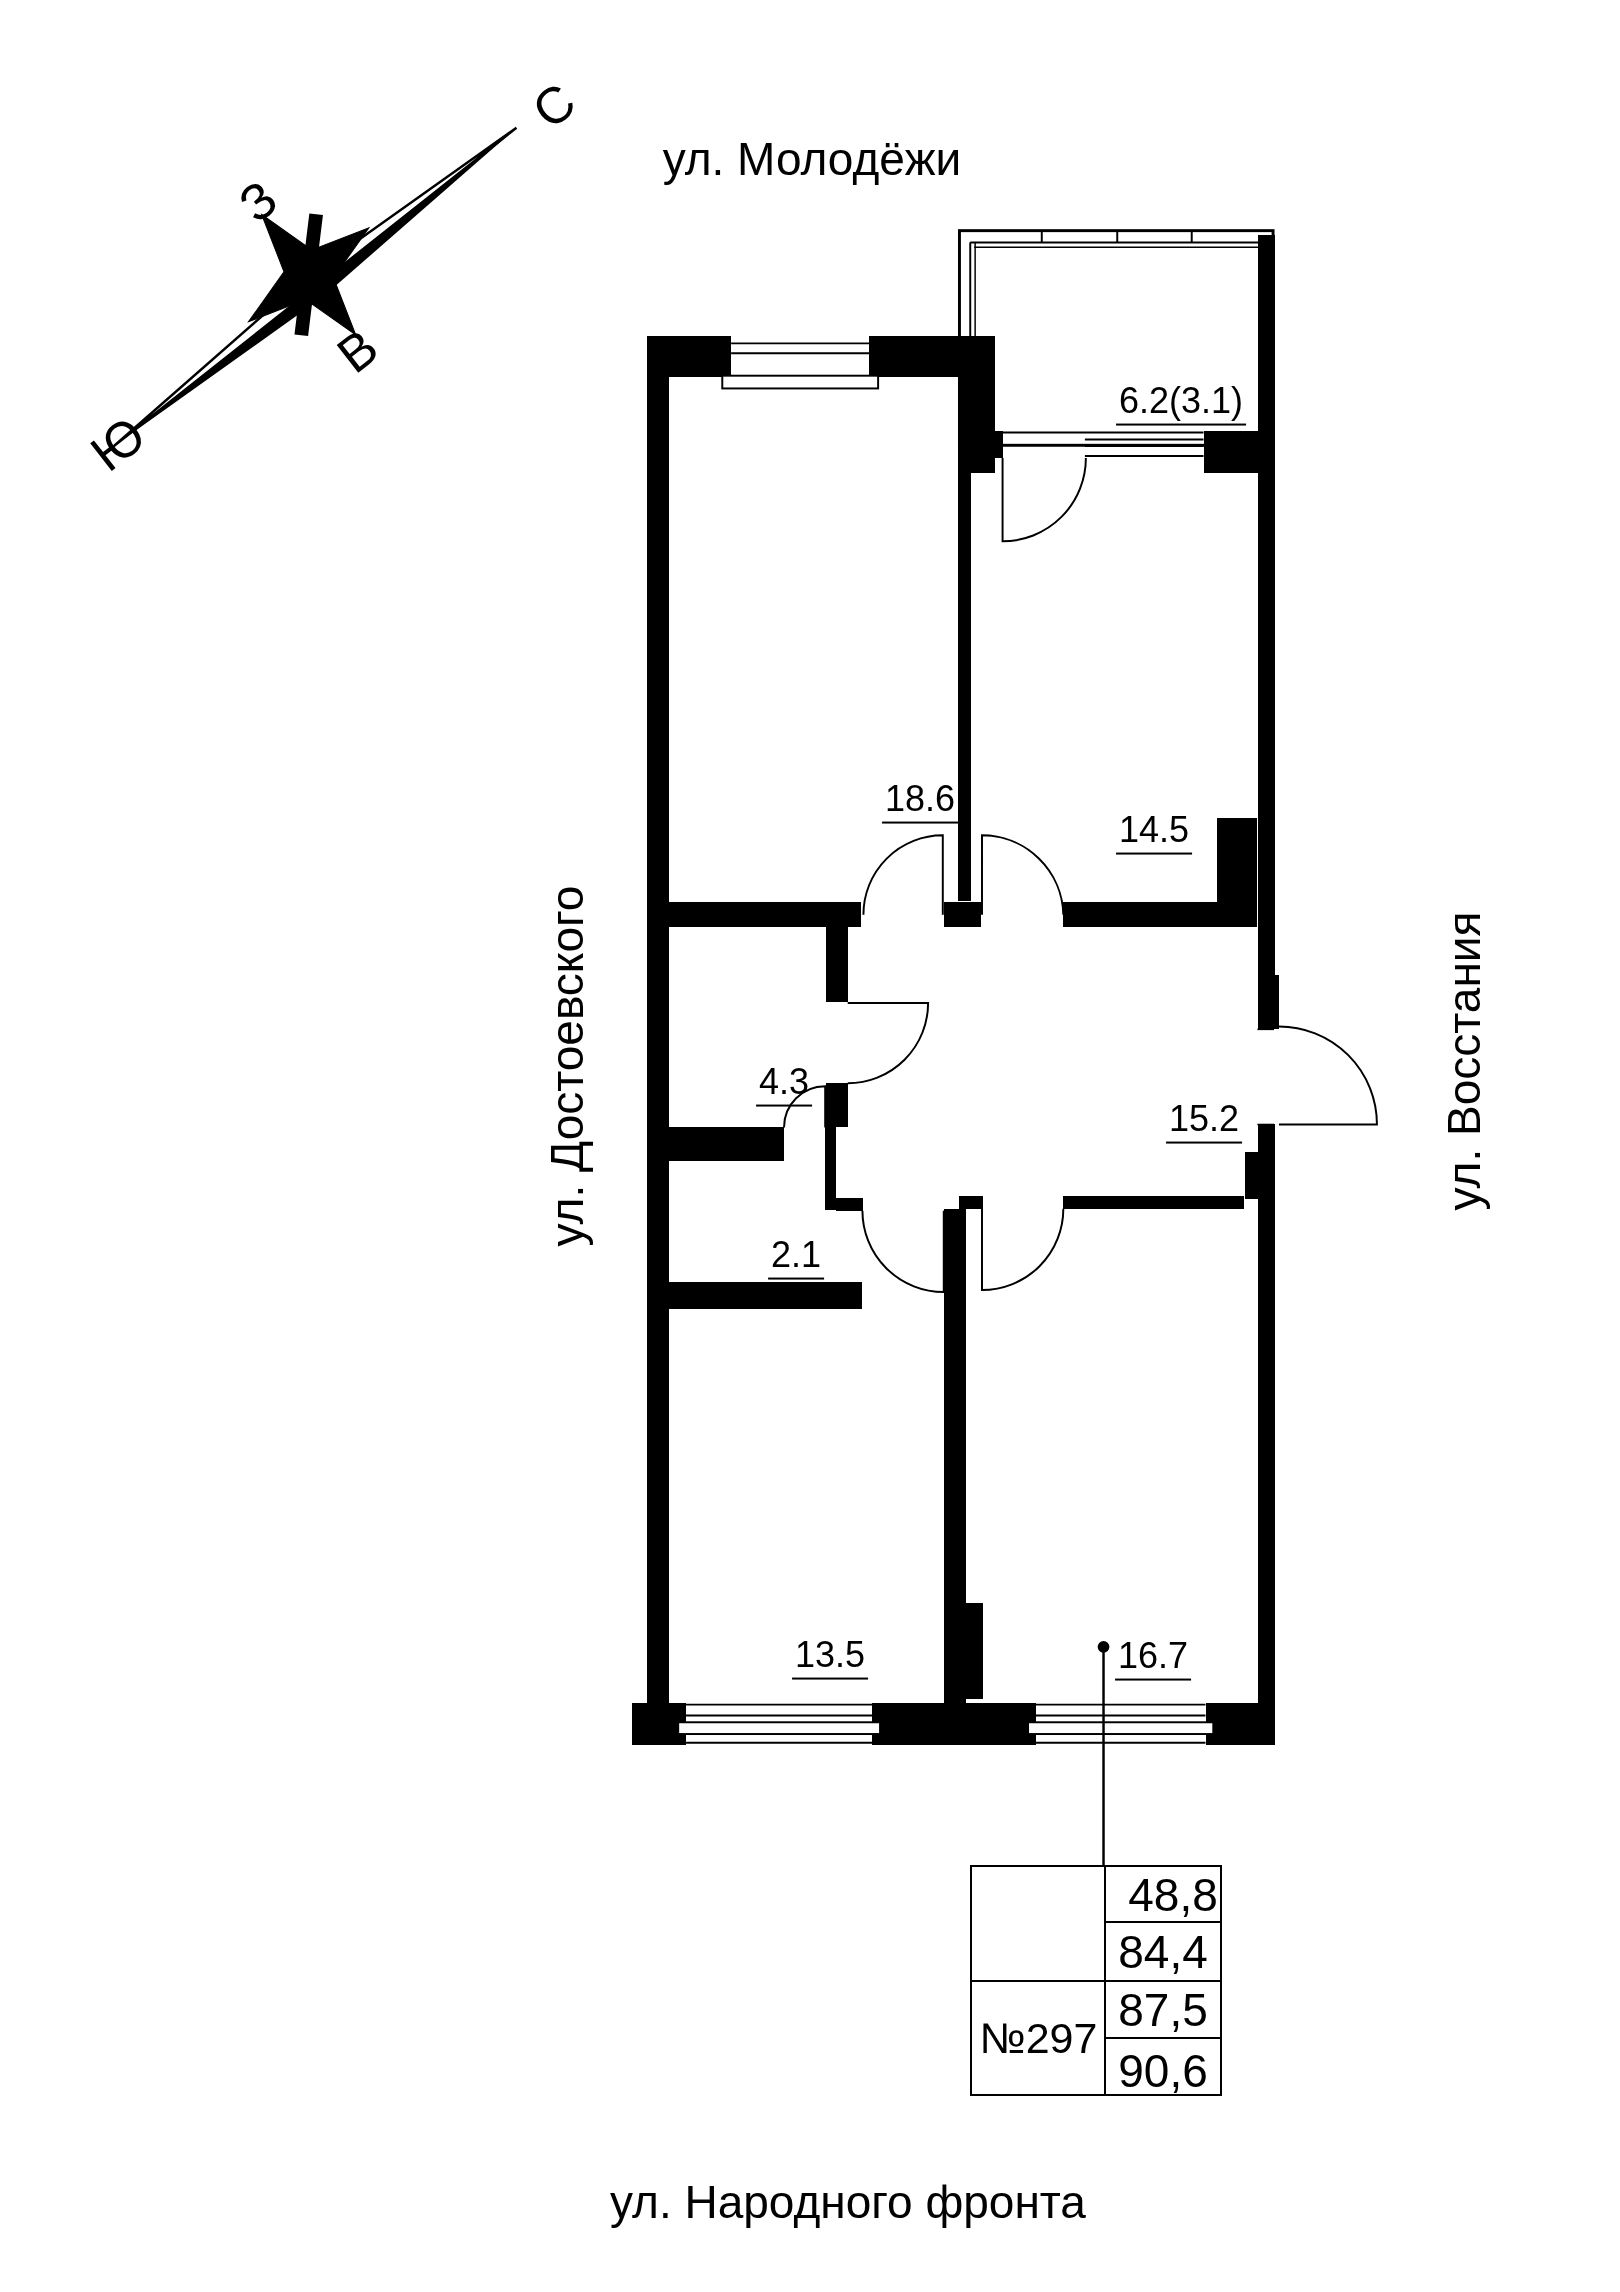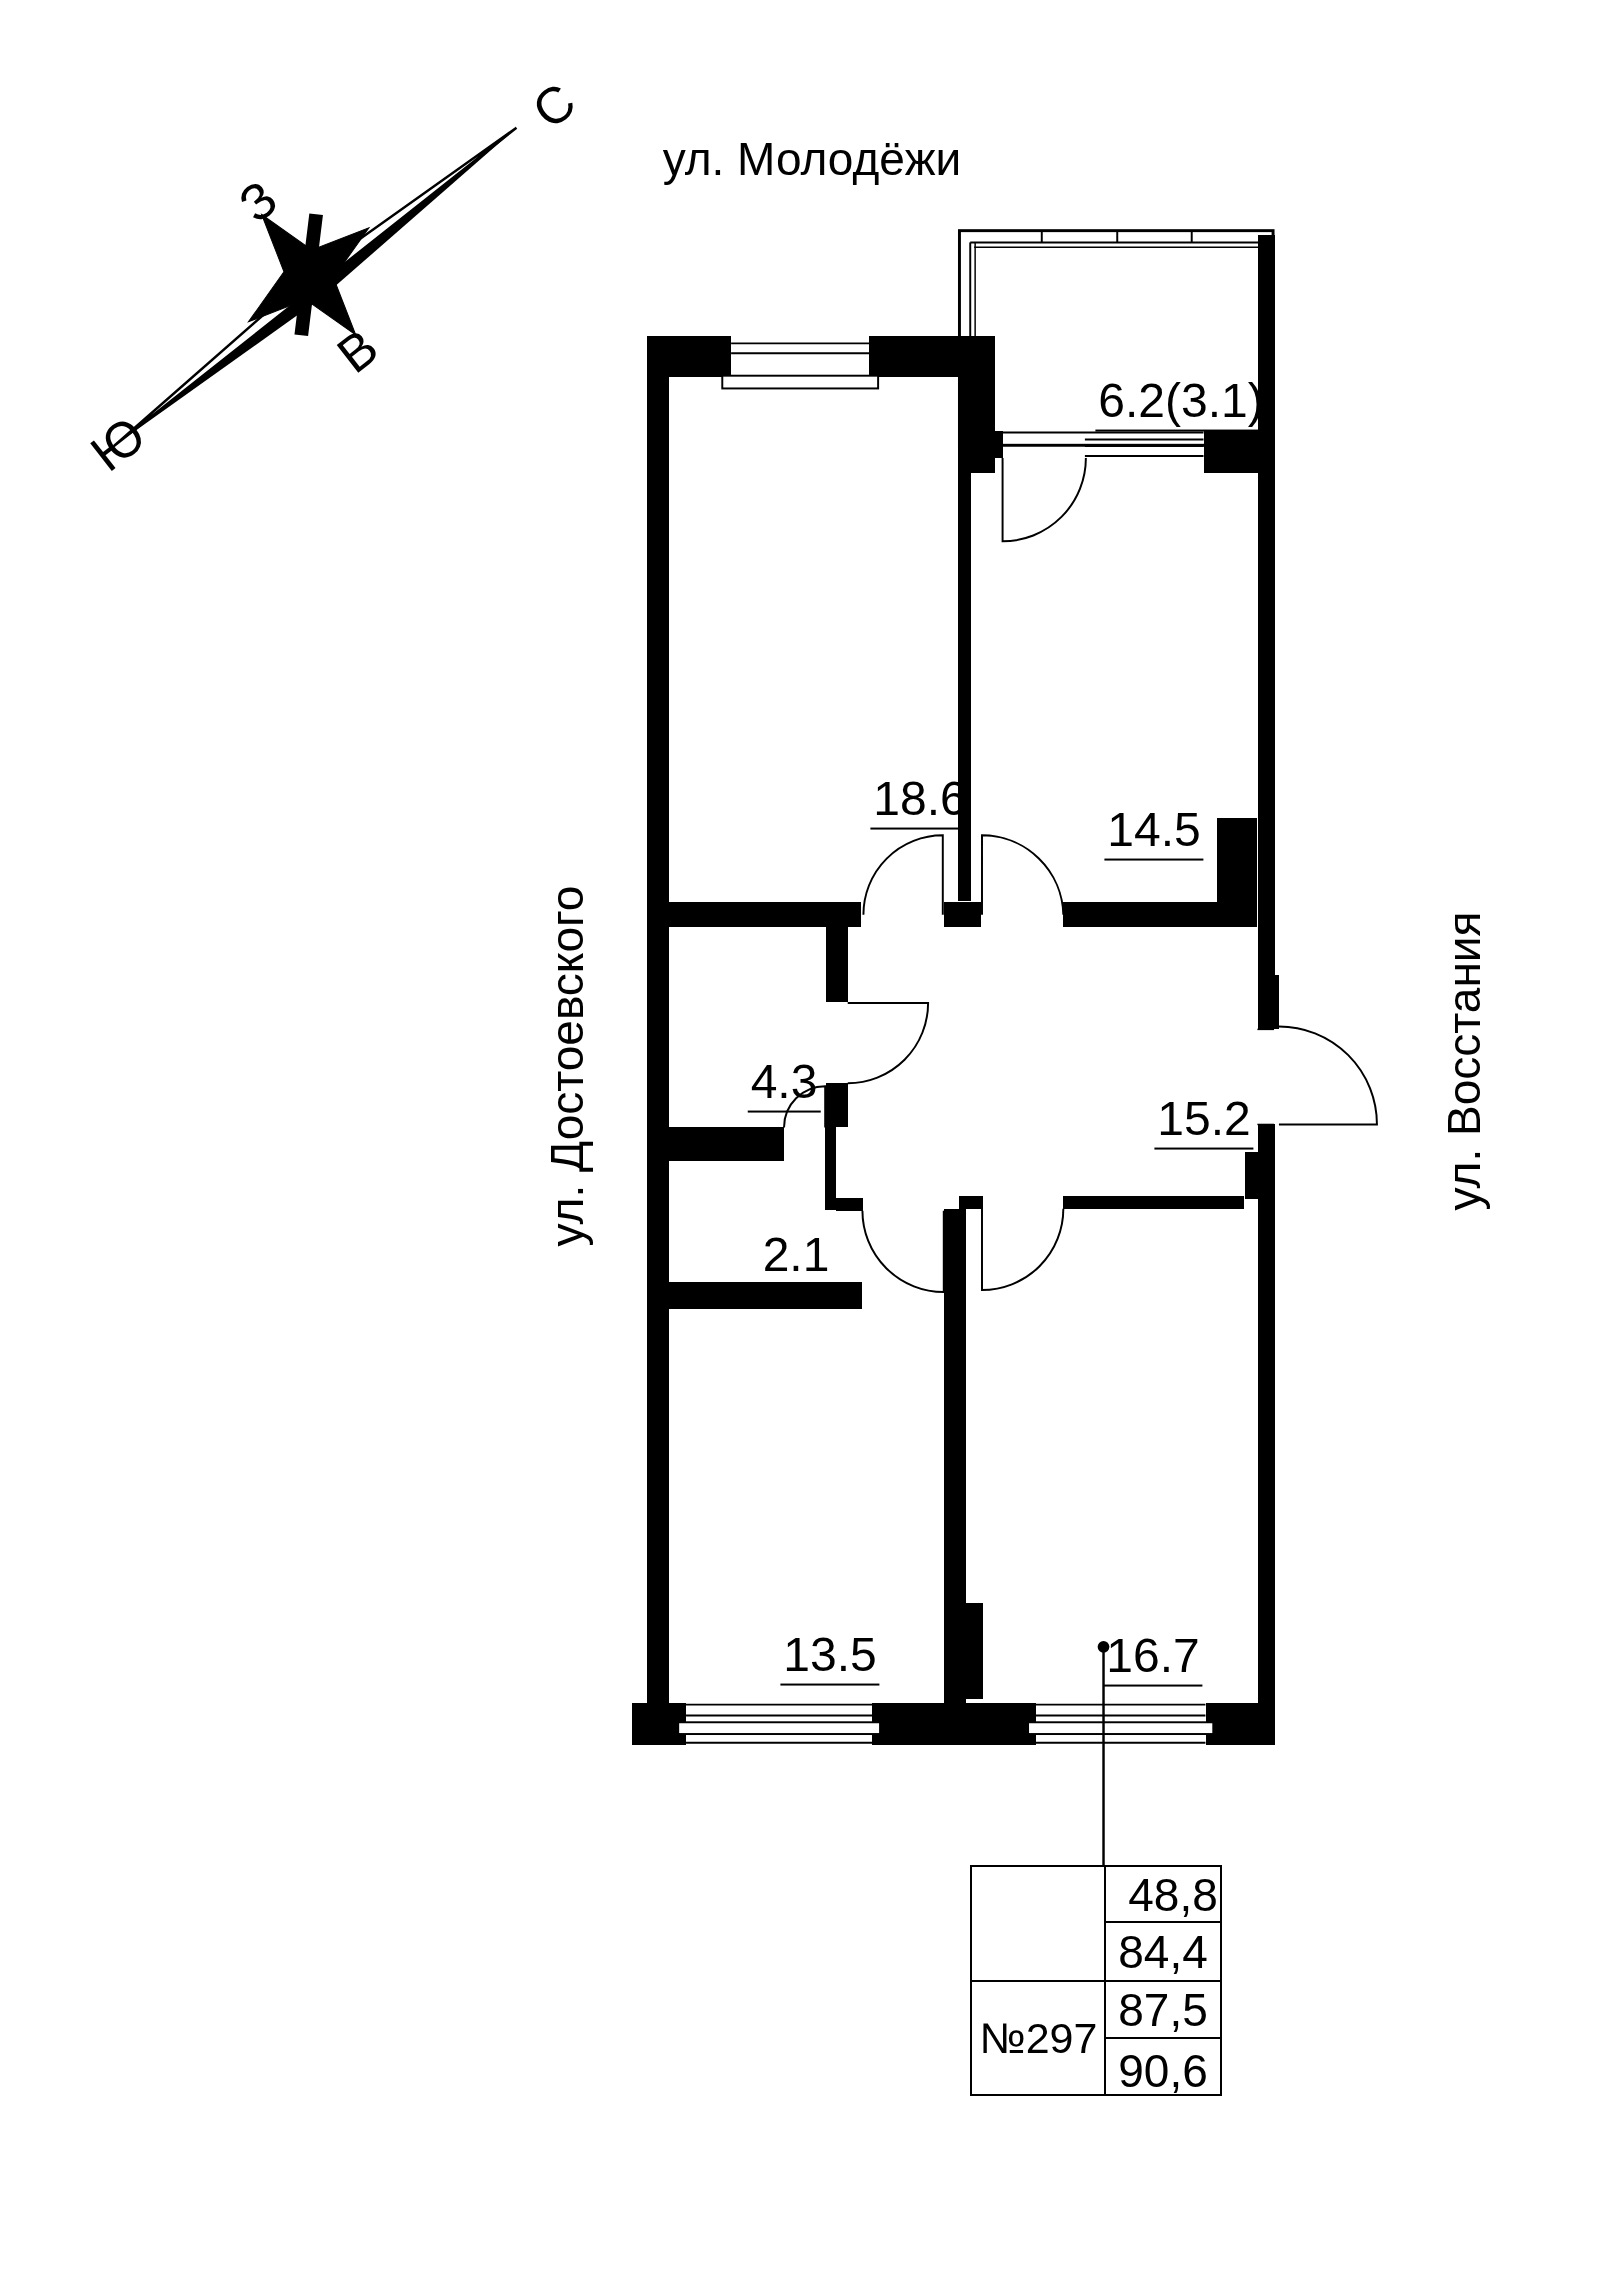--- a/index.html
+++ b/index.html
@@ -3,21 +3,21 @@
 <meta charset="utf-8">
 <style>
   html,body{margin:0;padding:0;background:#888;}
   #canvas{
     position:relative;width:1620px;height:2293px;background:#ffffff;
     font-family:"Liberation Sans", sans-serif;color:#000;overflow:hidden;
   }
   .w{position:absolute;background:#000;}
   .area{
     position:absolute;transform:translate(-50%,-50%);
-    font-size:48px;line-height:1;white-space:nowrap;
+    font-size:36px;line-height:1;white-space:nowrap;
     border-bottom:2.9px solid #000;padding:0 2.9px 4.9px 2.9px;
   }
   .street{
     position:absolute;font-size:46px;line-height:1;white-space:nowrap;
     transform:translate(-50%,-50%);
   }
   .street.vert{transform:translate(-50%,-50%) rotate(-90deg);}
   
   #info-table{position:absolute;left:970px;top:1865px;width:252px;height:230px;}
   #info-table .box{position:absolute;background:#fff;border:2.9px solid #000;box-sizing:border-box;}
@@ -131,20 +131,21 @@
       <text x="551" y="137" font-size="52" transform="rotate(-38 551 120)">С</text>
       <text x="248" y="222" font-size="52" transform="rotate(-38 265 205)">З</text>
       <text x="348" y="375" font-size="52" transform="rotate(-38 366 358)">В</text>
       <text x="96" y="474" font-size="52" transform="rotate(-38 116 457)">Ю</text>
     </g>
   </svg>
 
   <div class="street" style="left:812px;top:159px">ул. Молодёжи</div>
   <div class="street vert" style="left:567px;top:1066px">ул. Достоевского</div>
   <div class="street vert" style="left:1464px;top:1061px">ул. Восстания</div>
+  <div class="street" style="left:848px;top:2202px">ул. Народного фронта</div>
 
   <div class="area" style="left:1181px;top:404px">6.2(3.1)</div>
   <div class="area" style="left:920px;top:802px">18.6</div>
   <div class="area" style="left:1154px;top:833px">14.5</div>
   <div class="area" style="left:784px;top:1085px">4.3</div>
   <div class="area" style="left:1204px;top:1122px">15.2</div>
   <div class="area" style="left:796px;top:1258px">2.1</div>
   <div class="area" style="left:830px;top:1658px">13.5</div>
   <div class="area" style="left:1153px;top:1659px">16.7</div>
 

